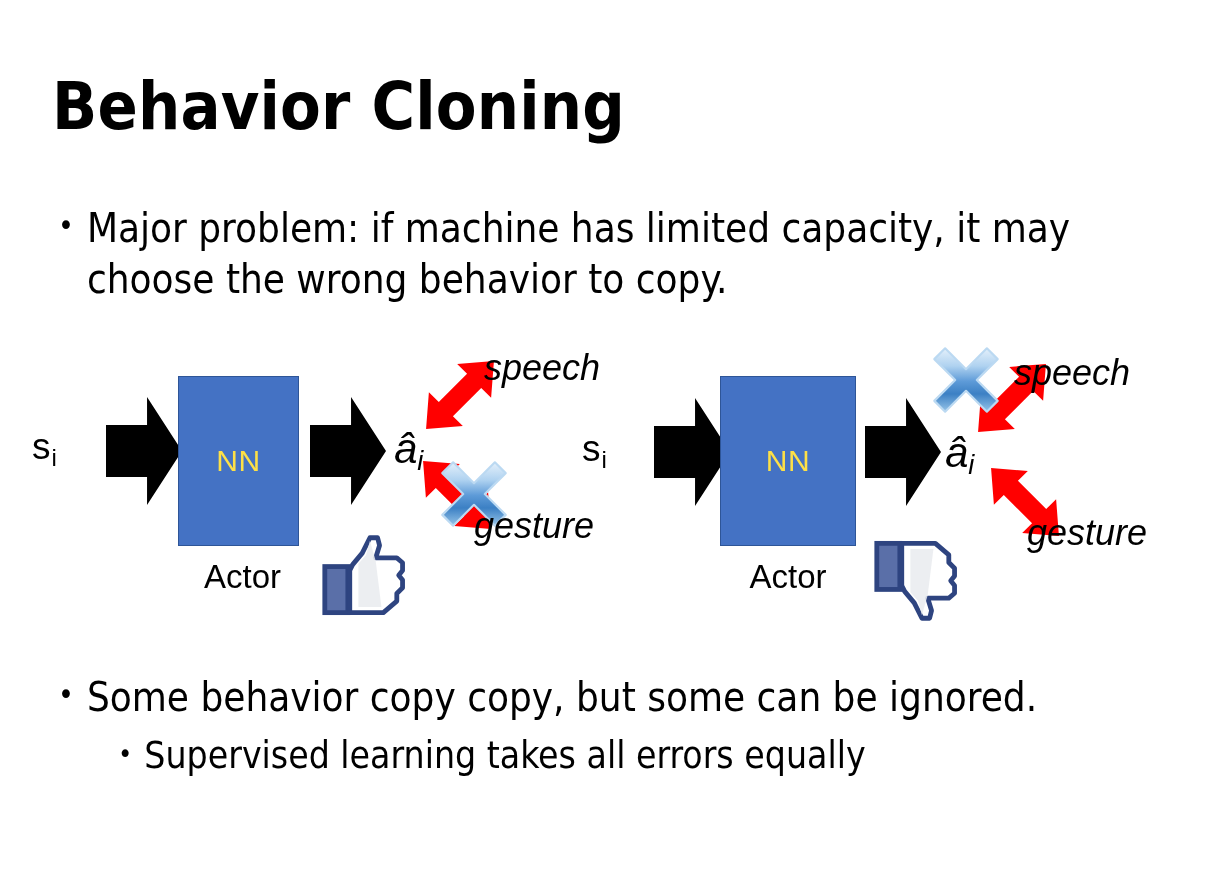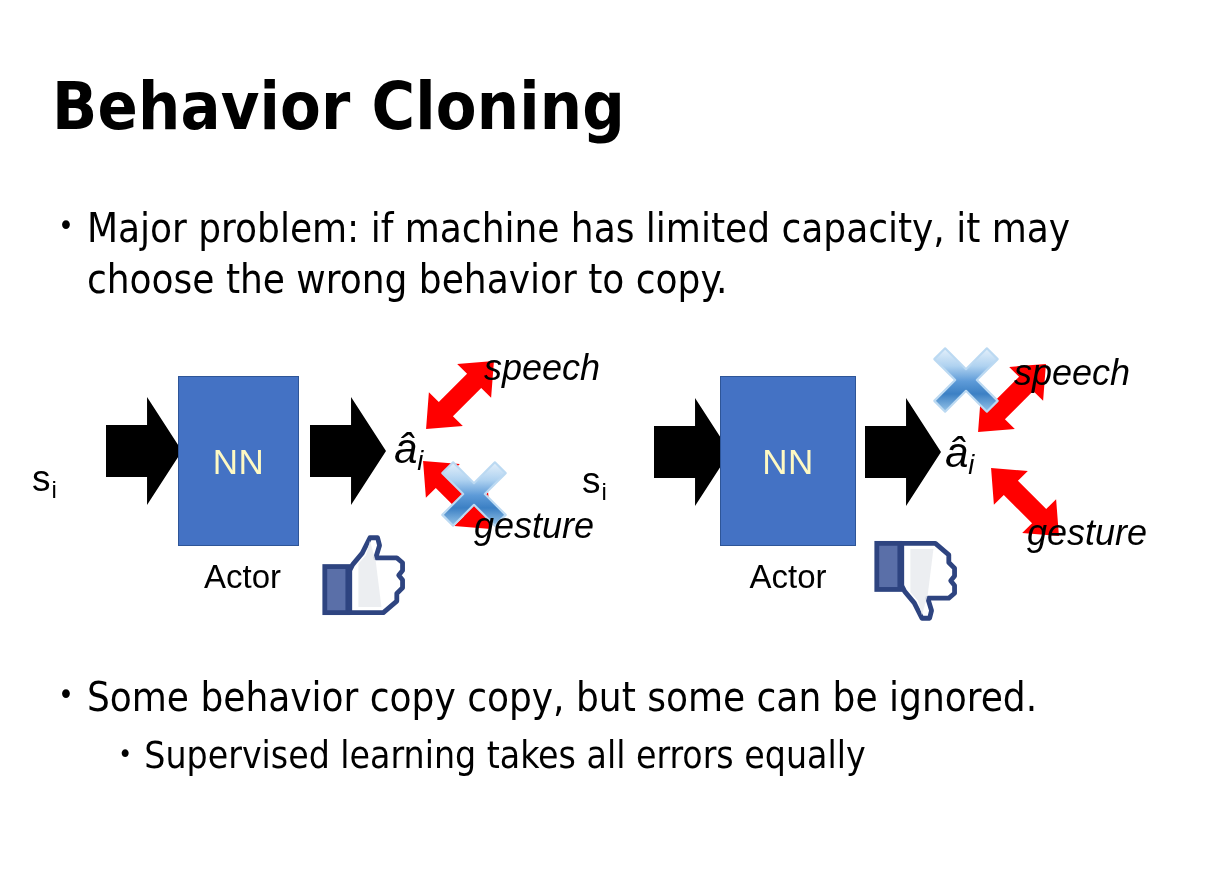--- a/index.html
+++ b/index.html
@@ -93,21 +93,20 @@
   }
   #diagram-left  { left: 22px; }
   #diagram-right { left: 572px; }
 
   .state-label {
     position: absolute;
     font-family: "Liberation Sans", sans-serif;
     font-size: 37px;
     color: #000;
     line-height: 1;
-    margin-top: 32px;
   }
   .state-label .sub {
     font-size: 24px;
     vertical-align: -0.28em;
     margin-left: 1px;
   }
 
   .block-arrow {
     position: absolute;
     background: #000000;
@@ -117,23 +116,23 @@
   .nn-box {
     position: absolute;
     background: #4472C4;
     border: 1px solid #2E5597;
     box-sizing: border-box;
     display: flex;
     align-items: center;
     justify-content: center;
   }
   .nn-label {
-    color: #fef9c3;
-    font-family: "Liberation Sans", sans-serif;
-    font-size: 35px;
+    color: #fde047;
+    font-family: "Liberation Sans", sans-serif;
+    font-size: 30px;
     line-height: 1;
     letter-spacing: 0.5px;
   }
 
   .actor-label {
     position: absolute;
     font-family: "Liberation Sans", sans-serif;
     font-size: 33px;
     color: #000000;
     line-height: 1;

